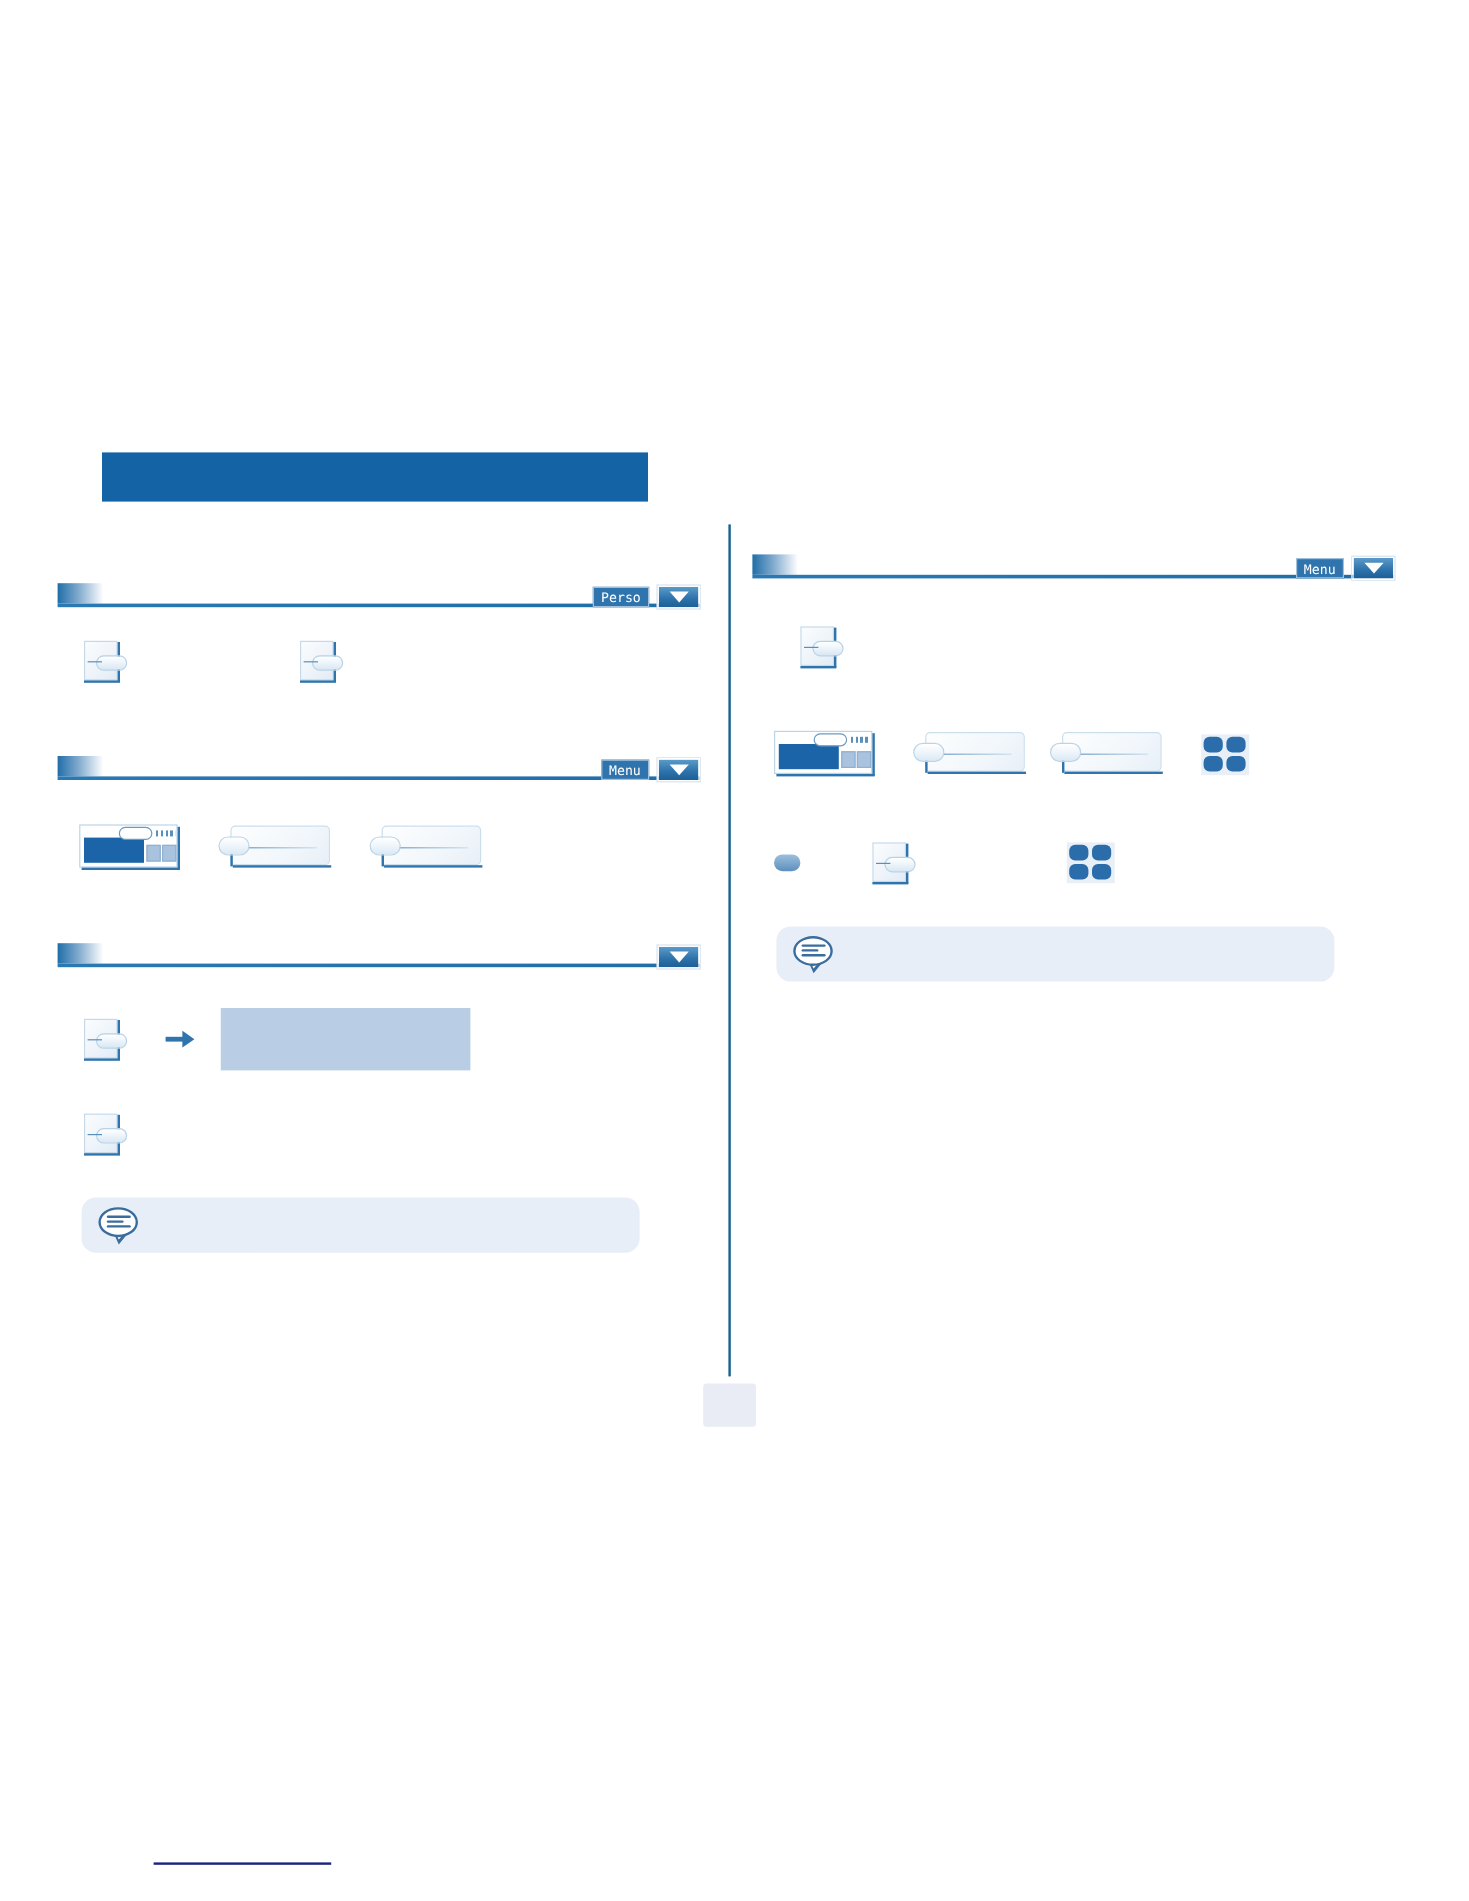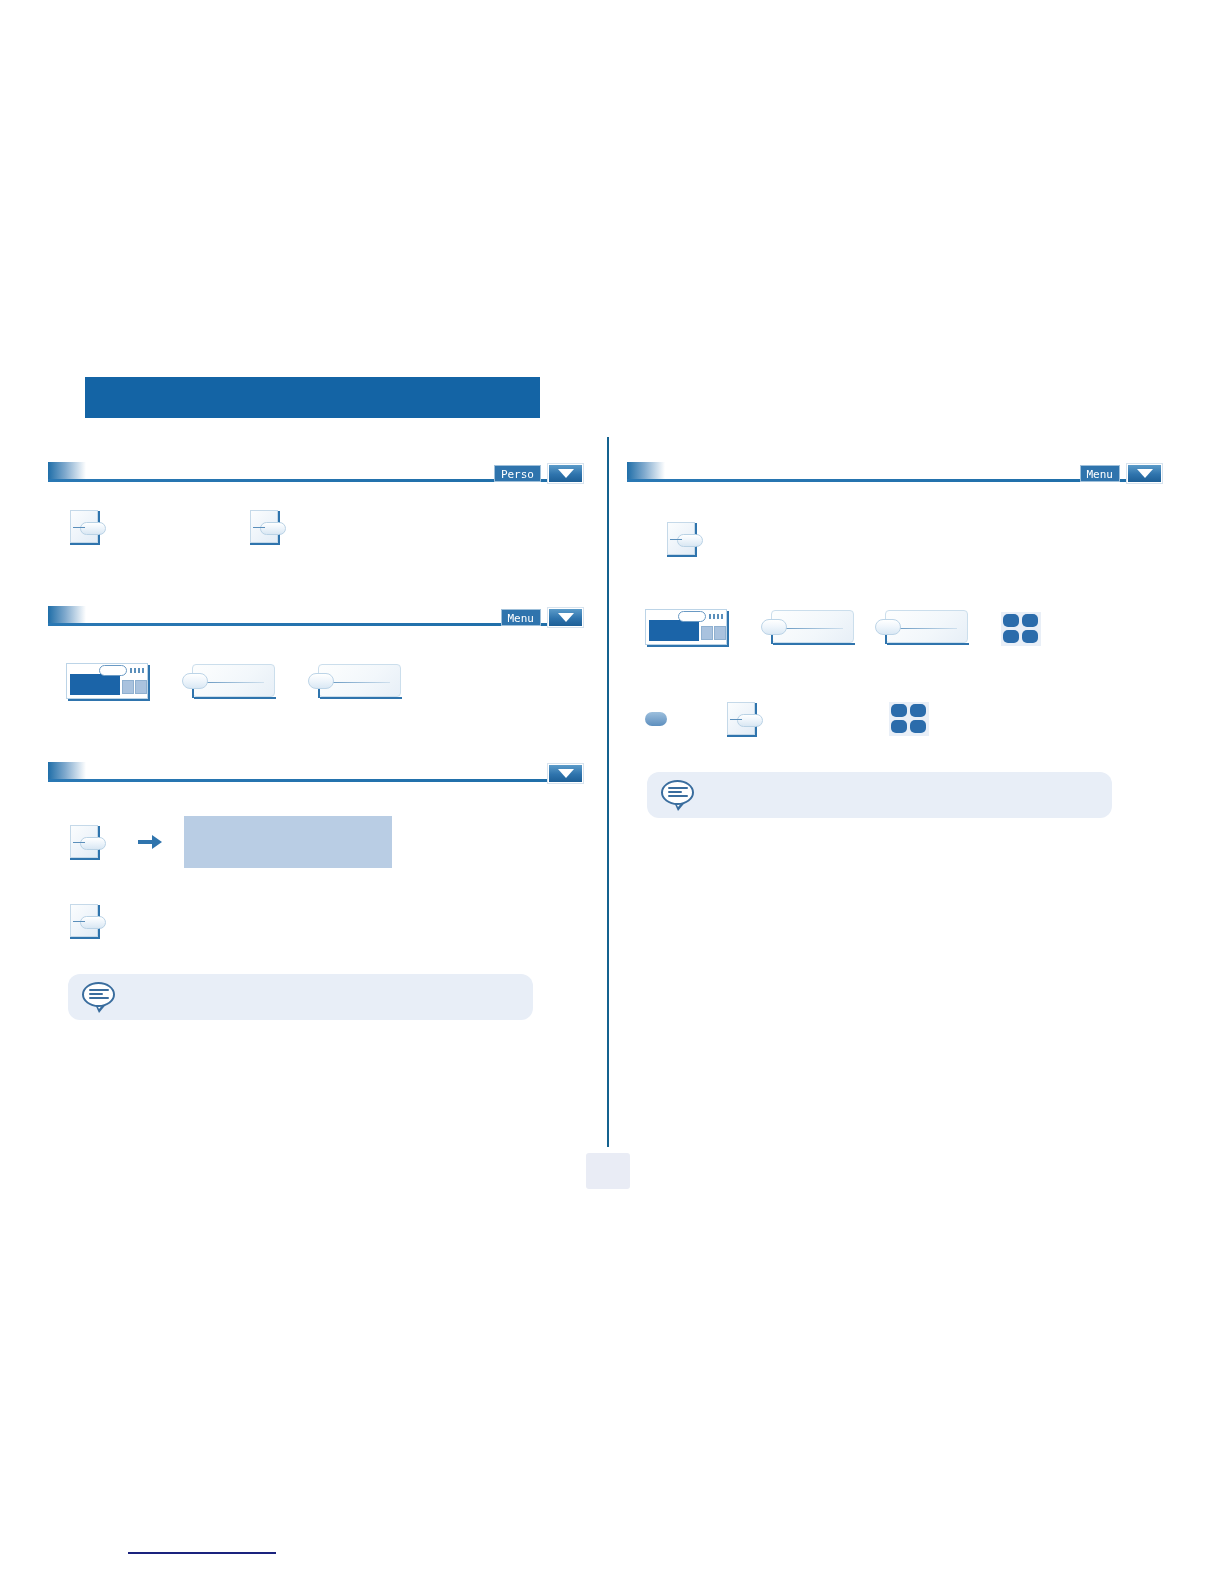--- a/index.html
+++ b/index.html
@@ -16,21 +16,21 @@
   .banner{
     position:absolute;left:85px;top:377px;width:455px;height:41px;
     background:#1464a5;
   }
   .banner-text{
     color:#ffffff;font-size:15px;line-height:41px;padding-left:10px;
     white-space:nowrap;overflow:hidden;
   }
 
   
-  .col-left{position:absolute;left:48px;top:450px;width:535px;}
+  .col-left{position:absolute;left:48px;top:474px;width:535px;}
   .col-right{position:absolute;left:627px;top:450px;width:535px;}
 
   .divider{
     position:absolute;left:607px;top:437px;width:2px;height:710px;
     background:#14628f;
   }
 
   
   .sec{position:relative;height:36px;margin-bottom:0;}
   .sec-rule{

